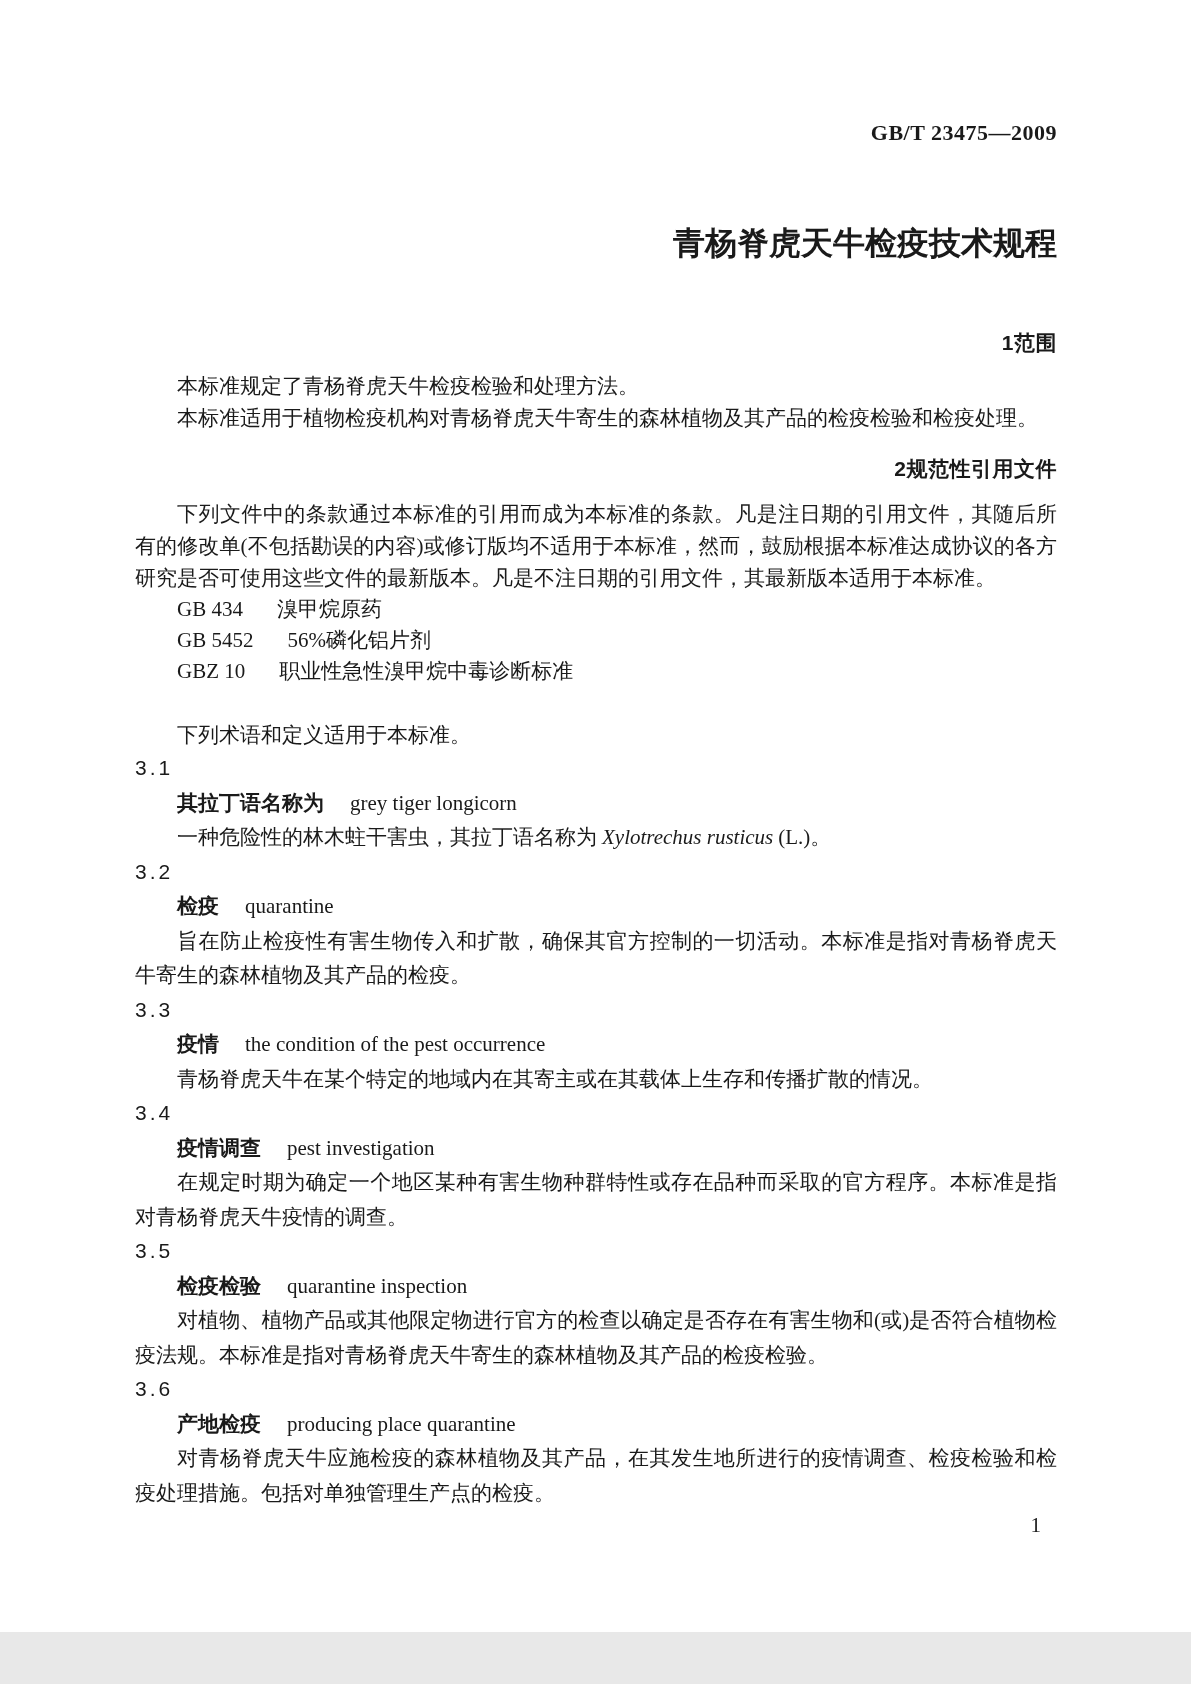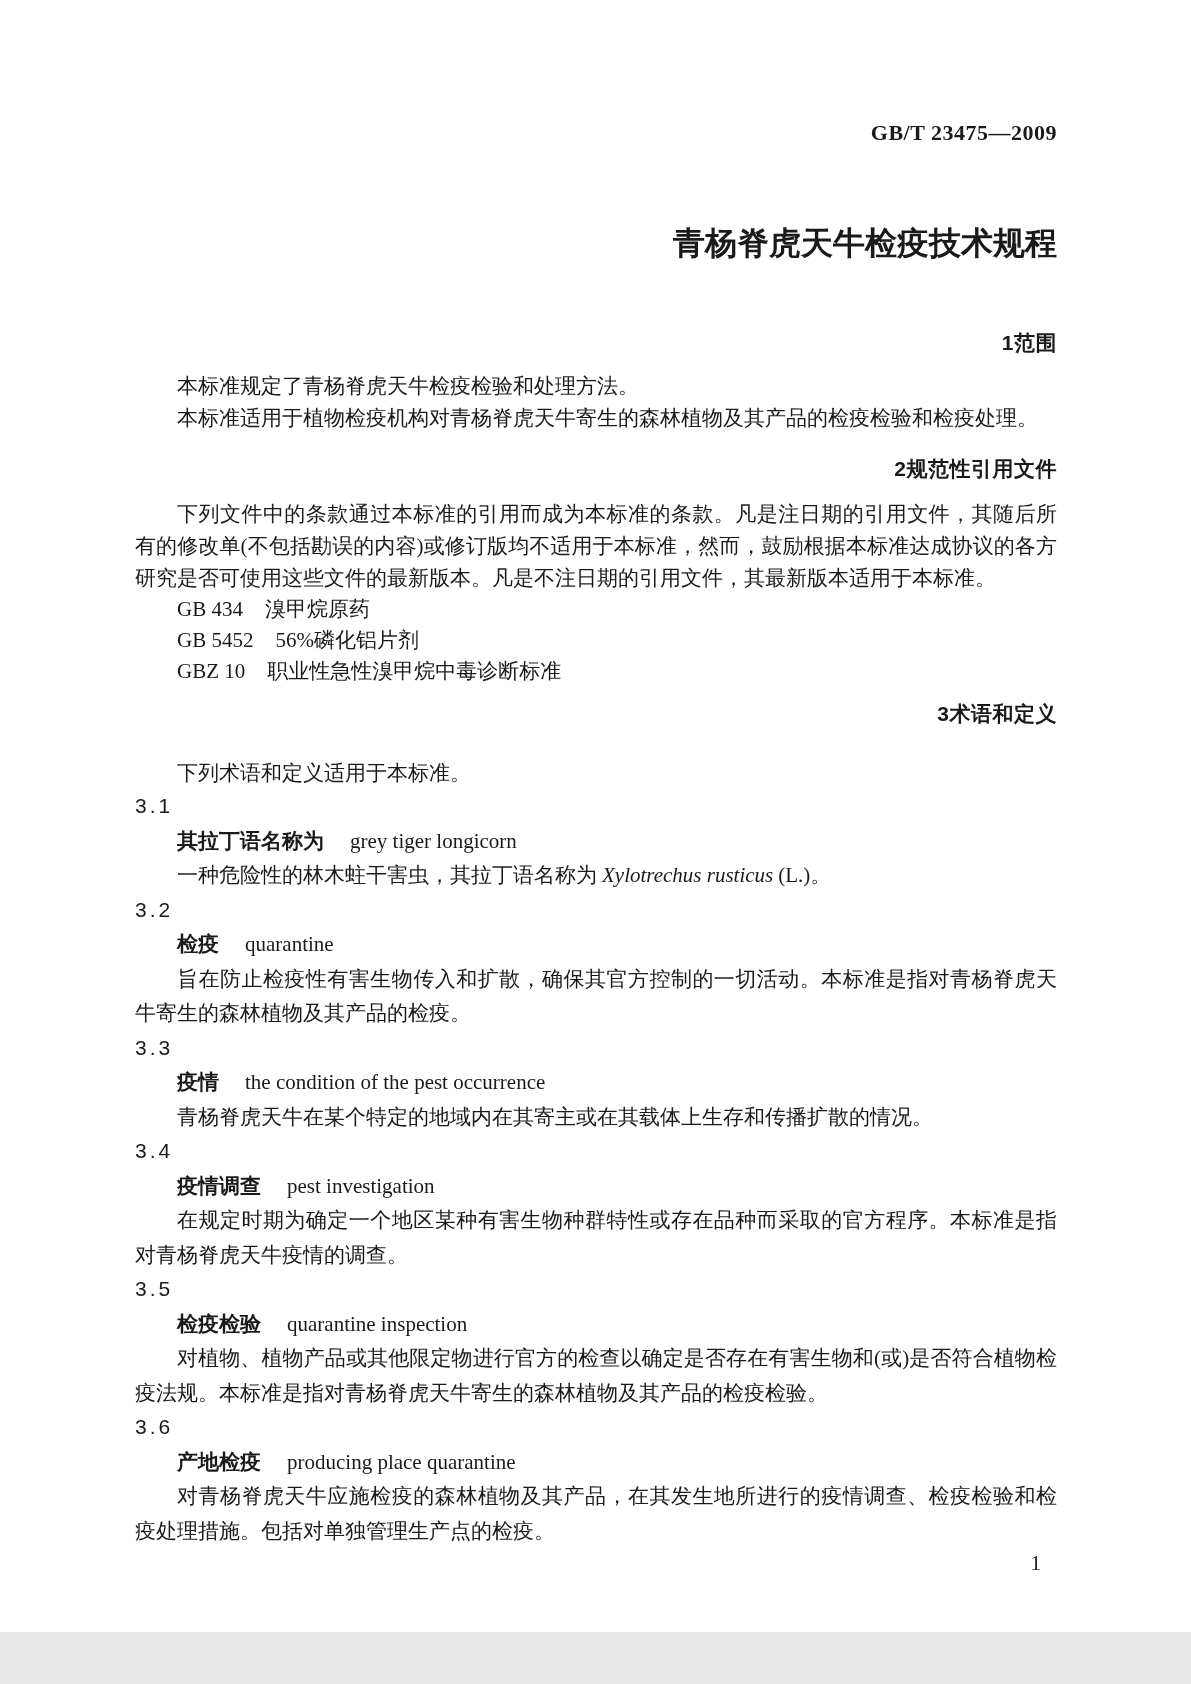--- a/index.html
+++ b/index.html
@@ -55,21 +55,21 @@
   }
   .first-para { margin-top:16px; }
   .sec2-para { margin-top:18px; }
   .sec3-intro { margin-top:32px; }
 
   
   .ref-line {
     padding-left:2em;
     font-size:21px; line-height:31px;
   }
-  .ref-title { margin-left:22px; }
+  .ref-title { margin-left:34px; }
 
   
   .terms { margin-top:0; }
   .term-row { font-size:21px; line-height:34.5px; }
   .term-num {
     font-family:"Liberation Sans", sans-serif;
     letter-spacing:3px;
   }
   .term-heading { padding-left:2em; }
   .term-zh {
@@ -117,23 +117,20 @@
         <span class="ref-code">GB 434</span><span class="ref-title">溴甲烷原药</span>
       </div>
       <div class="ref-line">
         <span class="ref-code">GB 5452</span><span class="ref-title">56%磷化铝片剂</span>
       </div>
       <div class="ref-line">
         <span class="ref-code">GBZ 10</span><span class="ref-title">职业性急性溴甲烷中毒诊断标准</span>
       </div>
     </div>
 
-    <div class="section-heading h3">
-      <span class="sec-num">3</span><span>术语和定义</span>
-    </div>
     <p class="para sec3-intro">下列术语和定义适用于本标准。</p>
 
     <div class="terms">
 
       <div class="term-row term-num">3.1</div>
       <div class="term-row term-heading">
         <span class="term-zh">其拉丁语名称为</span><span class="term-en">grey tiger longicorn</span>
       </div>
       <p class="para term-row term-def"><span>一种危险性的林木蛀干害虫，其拉丁语名称为</span><span class="latin">Xylotrechus rusticus</span><span>(L.)。</span></p>
 

